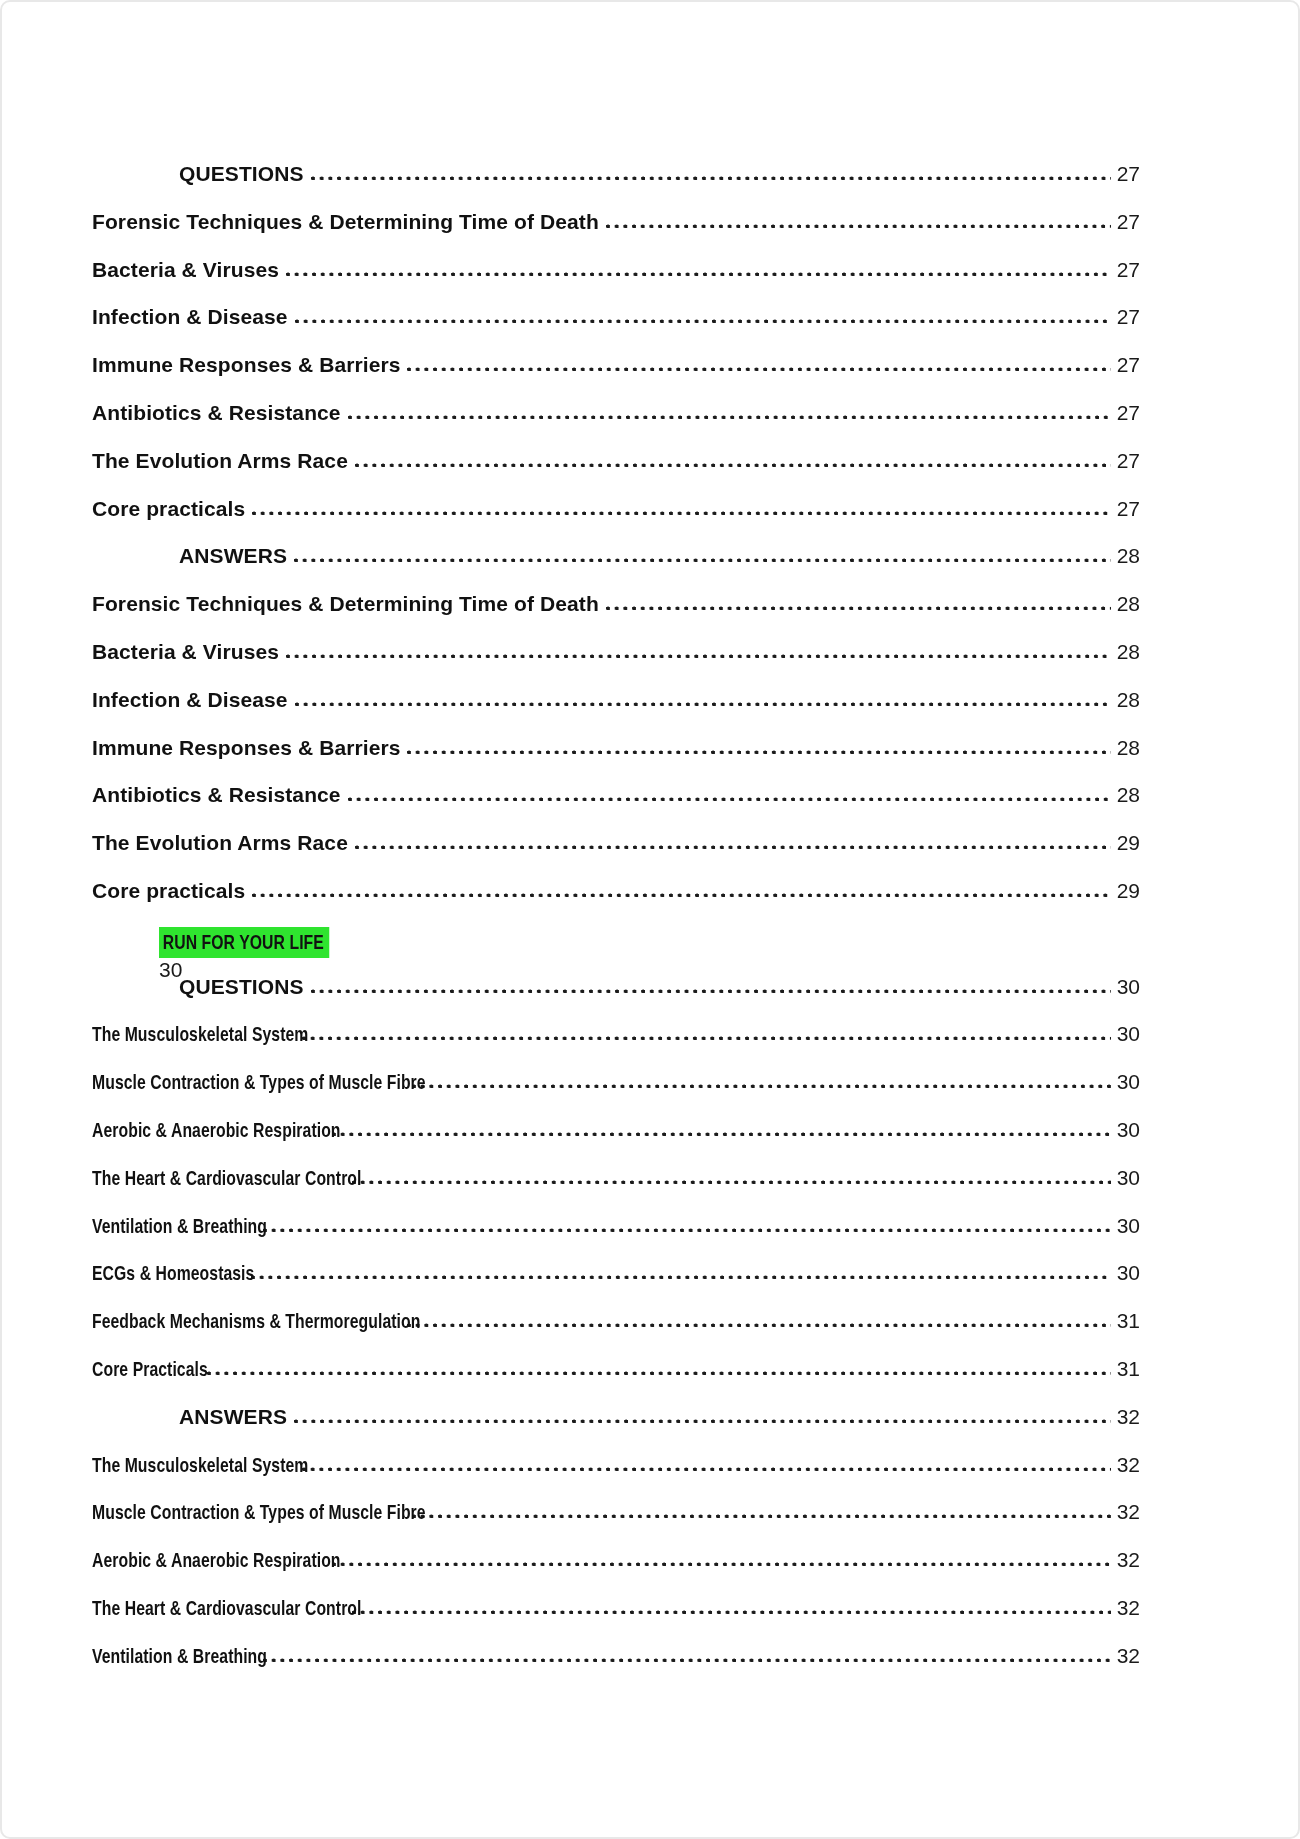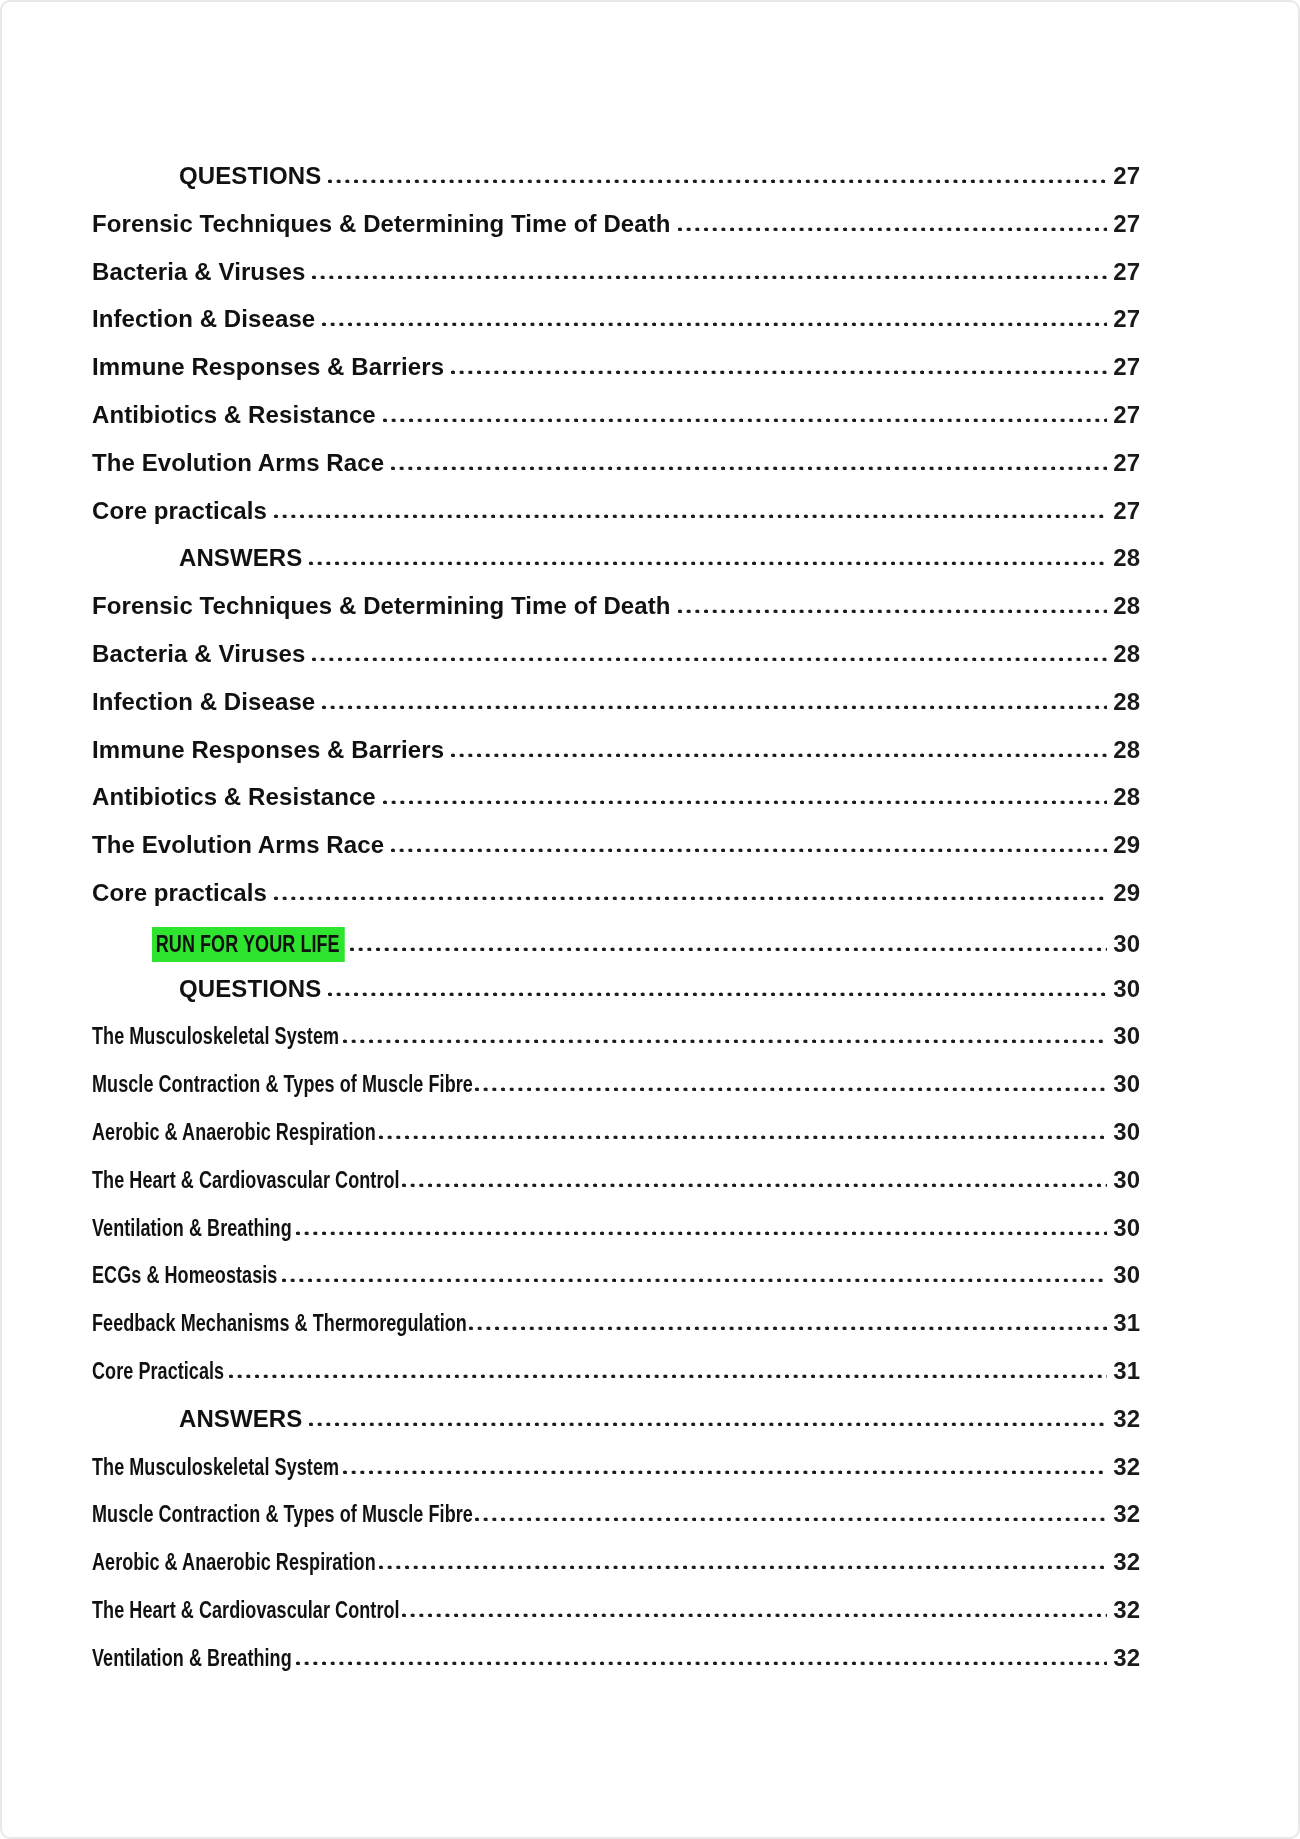--- a/index.html
+++ b/index.html
@@ -26,25 +26,25 @@
   .toc {
     position: absolute;
     top: 160px;
     left: 0;
     right: 158px;
   }
   .row {
     display: flex;
     align-items: baseline;
     height: 47.8px;
-    font-size: 24px;
+    font-size: 21px;
     color: #111111;
     white-space: nowrap;
   }
-  .row.level-1 { padding-left: 150px; }
+  .row.level-1 { padding-left: 150px; flex-direction: column; }
   .row.level-2 { padding-left: 177px; }
   .row.level-3 { padding-left: 90px; }
   .label {
     font-weight: bold;
     letter-spacing: 0.1px;
   }
   .row.condensed .label {
     display: inline-block;
     transform: scaleX(0.75);
     transform-origin: 0 50%;
@@ -55,21 +55,21 @@
   .dots {
     flex: 1;
     height: 5px;
     margin: 0 6px 0 7px;
     background-image: radial-gradient(circle at 2px 2.4px, #1b1b1b 1.75px, transparent 2.1px);
     background-size: 8.7px 5px;
     background-position: left bottom;
     background-repeat: repeat-x;
   }
   .num {
-    font-weight: 700;
+    font-weight: 400;
     color: #1a1a1a;
   }
 </style>
 </head>
 <body>
 
 <div class="viewport">
   <div class="page">
     <div class="toc" id="toc">
         <div class="row level-2">

